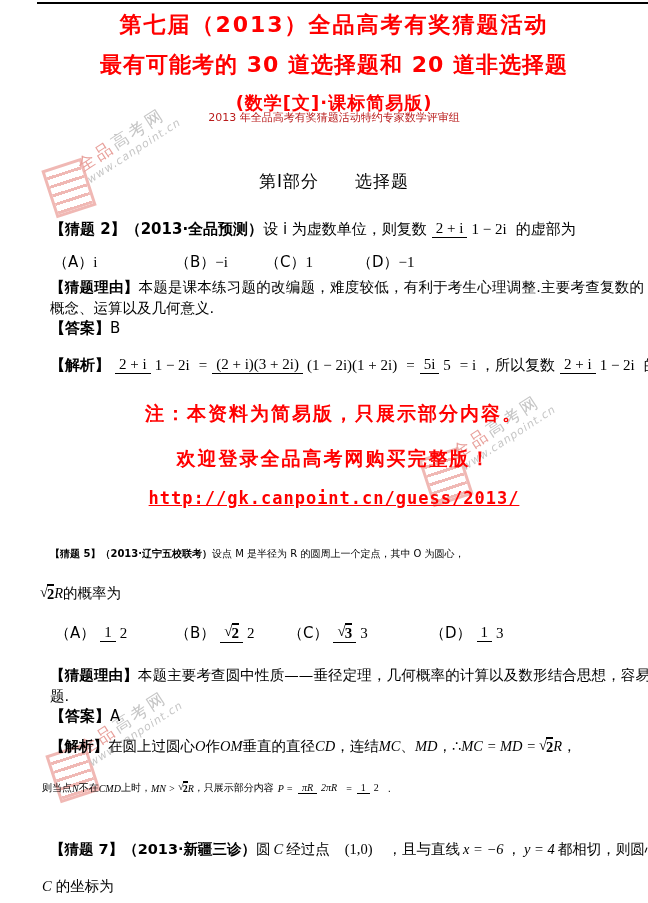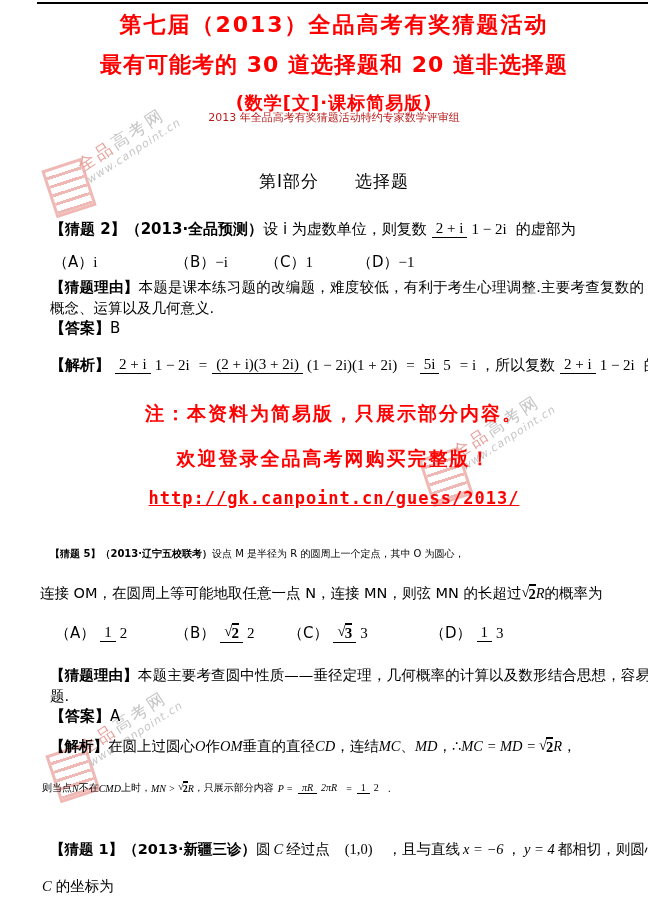--- a/index.html
+++ b/index.html
@@ -133,21 +133,20 @@
   <div class="abs center note red b">注：本资料为简易版，只展示部分内容。</div>
   <a class="abs center link red">http://gk.canpoint.cn/guess/2013/</a>
 
   <div class="abs row" style="left:30px;top:547px;font-size:10px;">
     <span class="b">【猜题 5】</span>
       <span class="b">（2013·辽宁五校联考）</span>
       <span>设点 M 是半径为 R 的圆周上一个定点，其中 O 为圆心，</span>
   </div>
 
   <div class="abs row" style="left:20px;top:576px;height:34px;font-size:14.5px;">
-    <span>连接 OM，在圆周上等可能地取任意一点 N，连接 MN，则弦 MN 的长超过</span>
     <span class="sqrt b">
         <span class="sign">√</span>
         <span class="rad">2</span>
       </span>
       <span class="mi">R</span>
     <span>的概率为</span>
   </div>
 
   <div class="abs row body-text" style="left:35px;top:607px;height:52px;">
     <span class="row" style="width:120px;">
@@ -240,21 +239,21 @@
       </span>
       <span class="serif">=</span>
       <span class="frac">
         <span class="num">1</span>
         <span class="den">2</span>
       </span>
       <span>.</span>
   </div>
 
   <div class="abs row" style="left:30px;top:834px;height:30px;font-size:14.5px;">
-    <span class="b">【猜题 1】</span>
+    <span class="b">【猜题 7】</span>
       <span class="b">（2013·新疆三诊）</span>
       <span>圆</span>
       <span class="mi" style="margin:0 3px;">C</span>
       <span>经过点</span>
       <span class="serif" style="margin:0 15px;">(1,0)</span>
       <span>，且与直线</span>
       <span class="mi" style="margin:0 3px;">x = −6</span>
       <span>，</span>
       <span class="mi" style="margin:0 3px;">y = 4</span>
       <span>都相切，则圆心</span>

